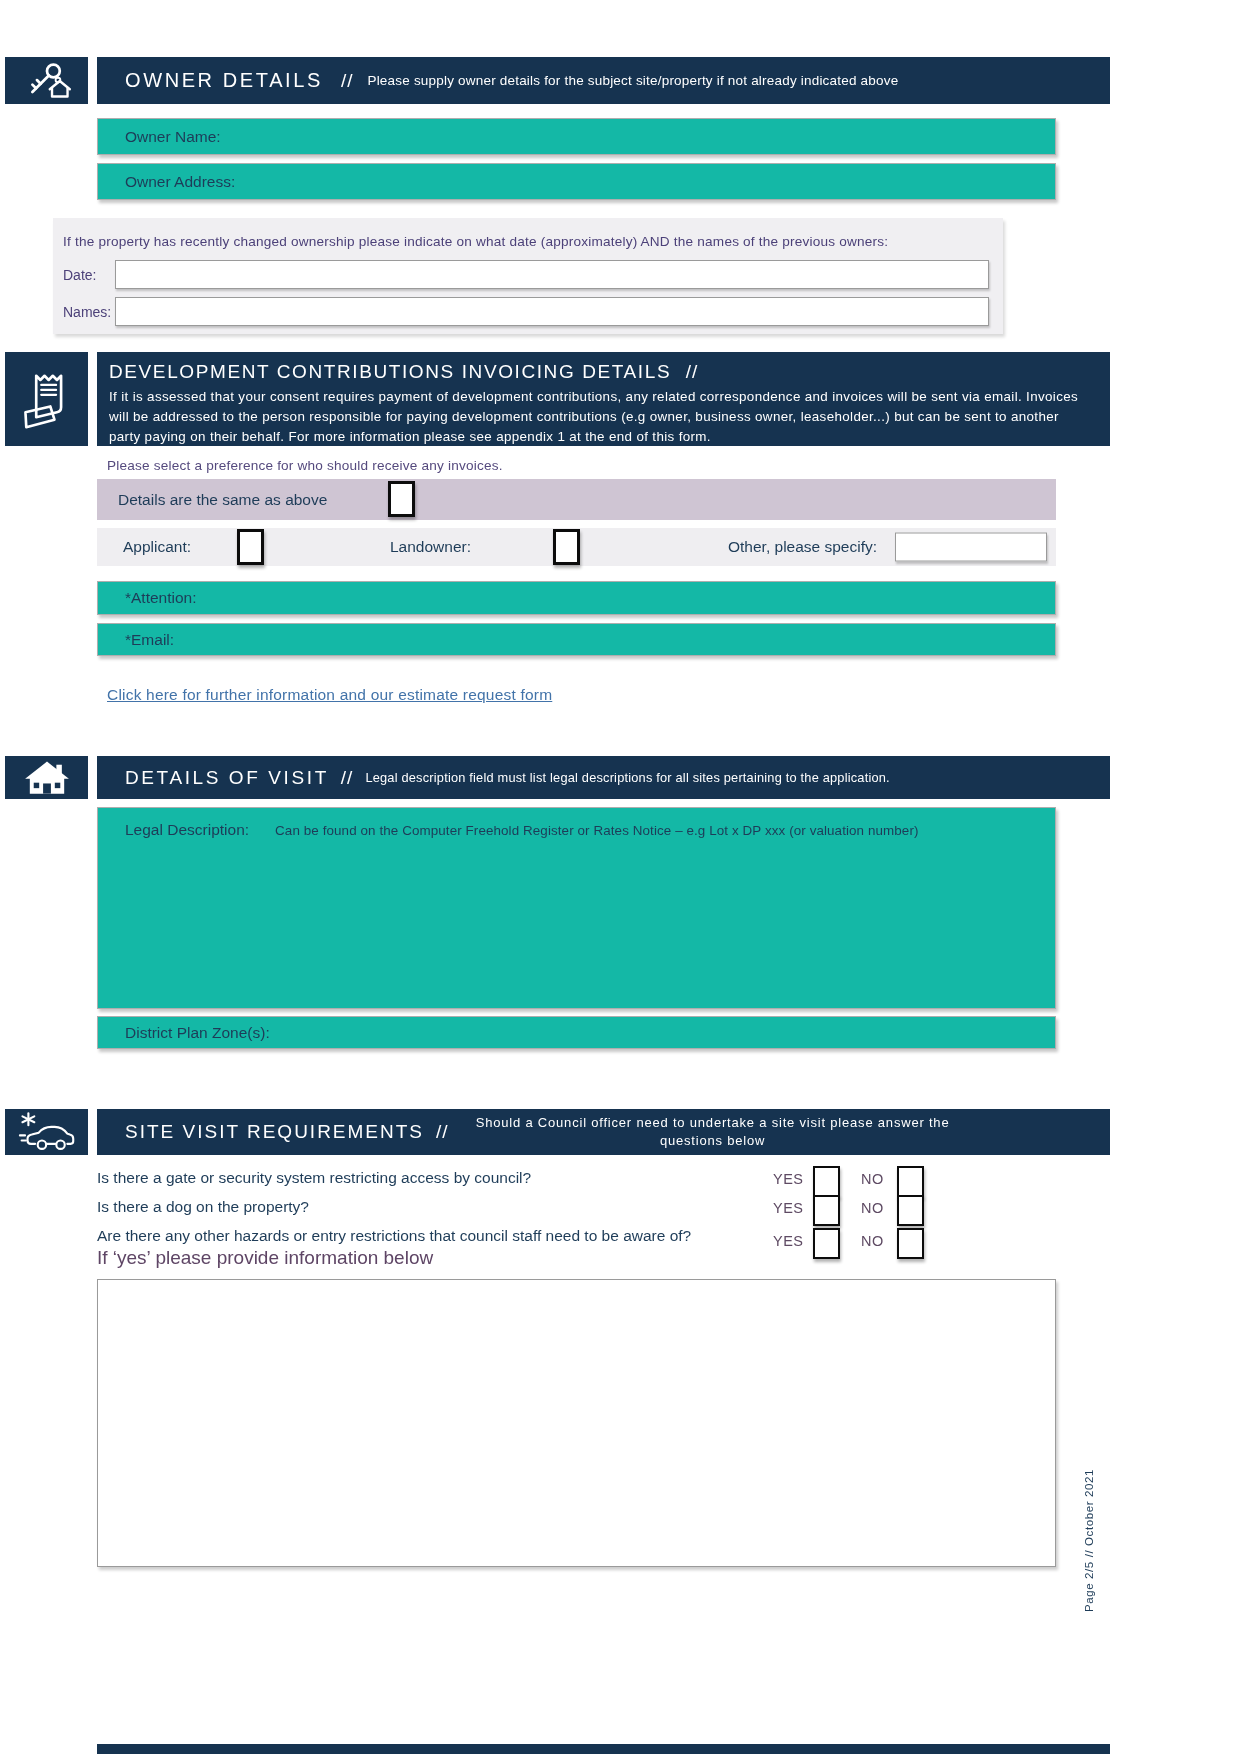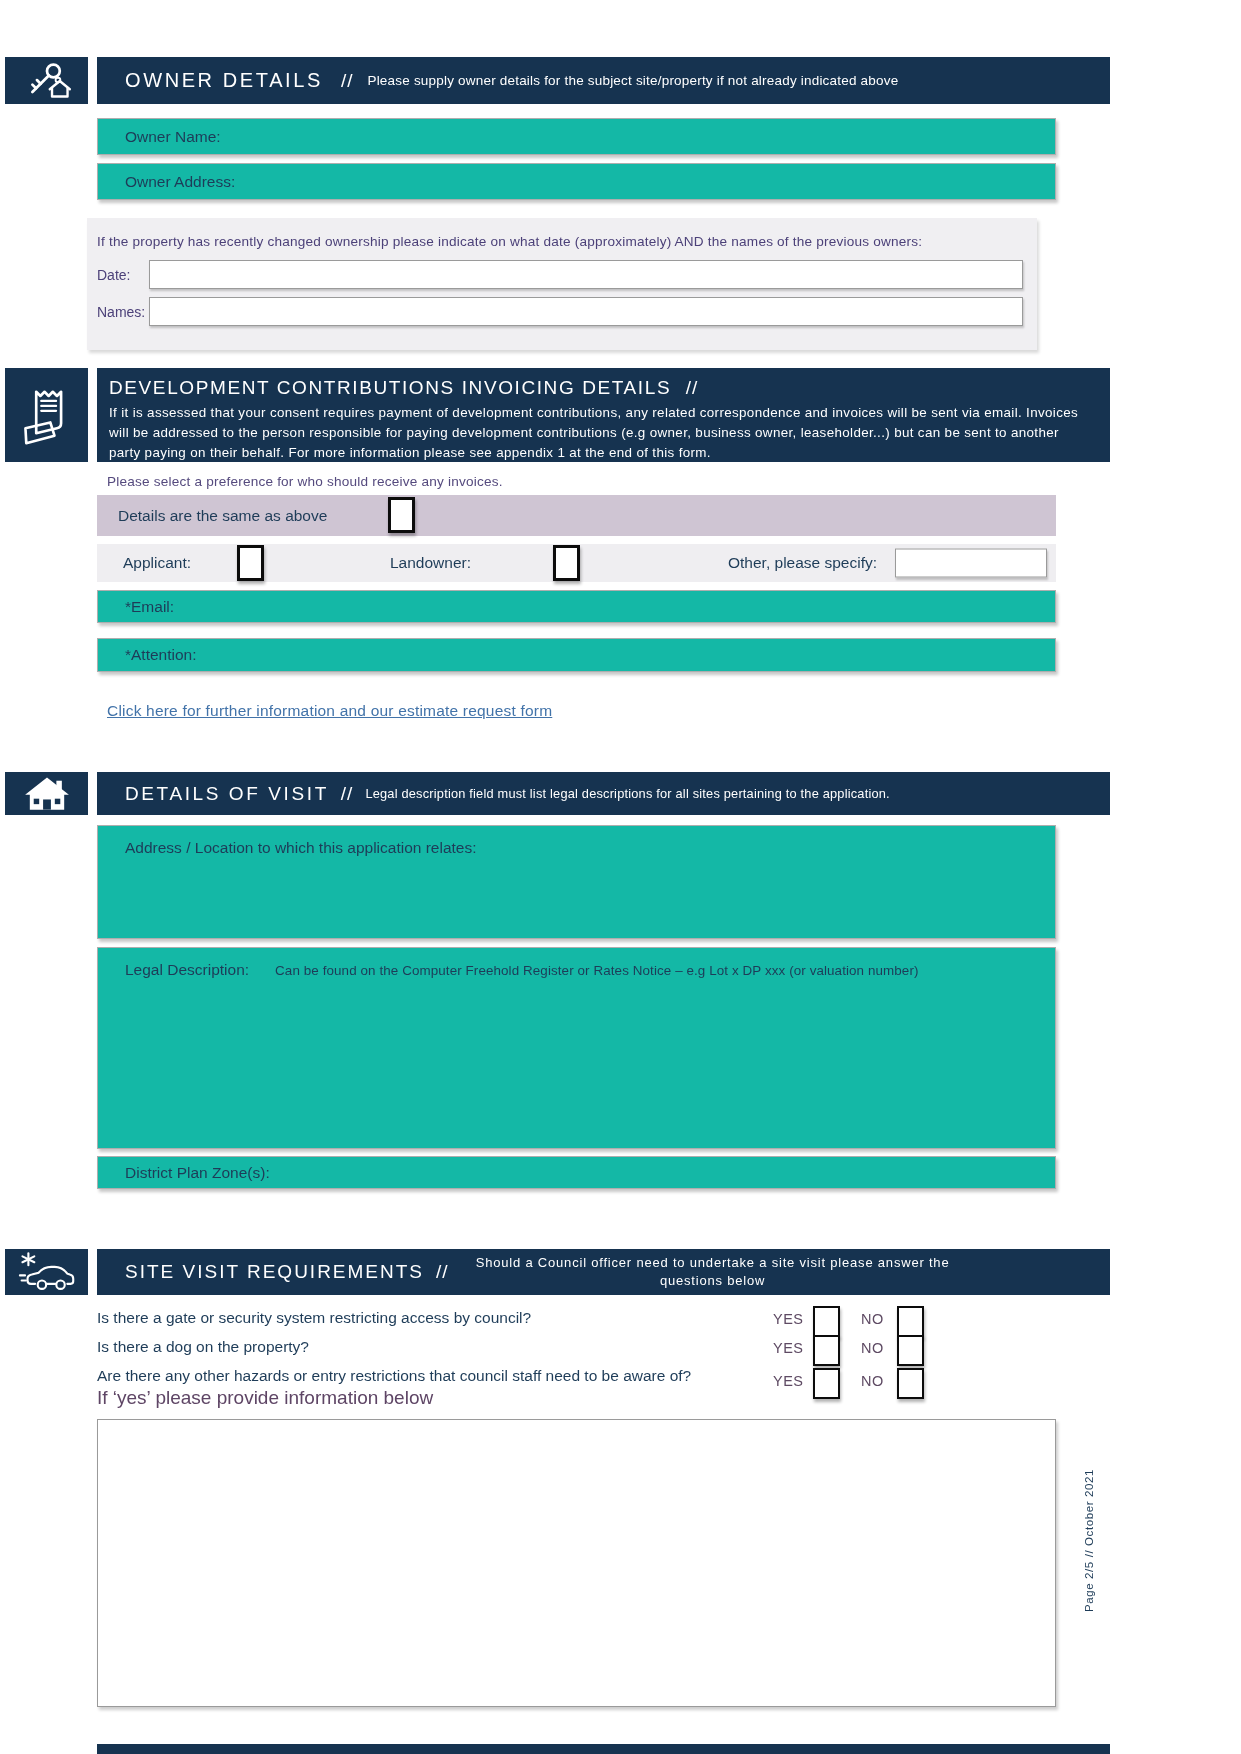--- a/index.html
+++ b/index.html
@@ -31,21 +31,21 @@
   .content { margin-left:92px; width:959px; }
   .fbox {
     background:#14b8a6; border:1px solid #aeaeae;
     box-shadow:2px 3px 3px rgba(0,0,0,.22);
     display:flex; align-items:center; padding-left:27px;
     color:#1e3c58; font-size:15.5px;
   }
   .fbox.tall { align-items:flex-start; padding-top:13px; }
   
   .gray-panel {
-    margin-left:82px; width:950px; height:132px; background:#f0eff2;
+    margin-left:48px; width:950px; height:116px; background:#f0eff2;
     box-shadow:2px 3px 3px rgba(0,0,0,.15); padding:16px 14px 0 10px;
   }
   .gray-panel .instr { color:#4c4179; font-size:13.6px; letter-spacing:.2px; }
   .inline-field { display:flex; align-items:center; margin-top:11px; }
   .inline-field .lbl { width:52px; color:#4c4179; font-size:14px; }
   .inner-input {
     width:882px; height:29px; background:#ffffff; border:1px solid #9a9a9a;
     box-shadow:1px 2px 2px rgba(0,0,0,.2);
   }
   
@@ -172,25 +172,25 @@
   <div class="gray-bar">
     <span class="pos" style="left:26px;">Applicant:</span>
     <div class="cb pos" style="left:140px;"></div>
     <span class="pos" style="left:293px;">Landowner:</span>
     <div class="cb pos" style="left:456px;"></div>
     <span class="pos" style="left:631px;">Other, please specify:</span>
     <div class="other-input pos" style="left:798px;"></div>
   </div>
 
   <div class="content">
+    <div class="fbox h34 mt15">
+      <span>*Attention:</span>
+    </div>
     <div class="fbox h33 mt8">
       <span>*Email:</span>
-    </div>
-    <div class="fbox h34 mt15">
-      <span>*Attention:</span>
     </div>
   </div>
 
   <a href="#" class="est-link">Click here for further information and our estimate request form</a>
 
   
   <div class="sec-row mt52" style="height:43px;">
     <div class="icon-cell">
       <svg width="50" height="40" viewBox="0 0 64 48">
         <g fill="#ffffff">
@@ -205,23 +205,20 @@
       </svg>
     </div>
     <div class="hdr">
       <span class="hdr-title" style="font-size:19px;">DETAILS OF VISIT</span>
       <span class="hdr-slashes" style="margin:0 12px;">//</span>
       <span class="hdr-sub" style="font-size:12.8px;">Legal description field must list legal descriptions for all sites pertaining to the application.</span>
     </div>
   </div>
 
   <div class="content">
-    <div class="fbox tall h114 mt10">
-      <span>Address / Location to which this application relates:</span>
-    </div>
     <div class="fbox tall h202 mt8">
       <span>Legal Description:</span>
       <span class="legal-hint">Can be found on the Computer Freehold Register or Rates Notice – e.g Lot x DP xxx  (or valuation number)</span>
     </div>
     <div class="fbox h33 mt7">
       <span>District Plan Zone(s):</span>
     </div>
   </div>
 
   

